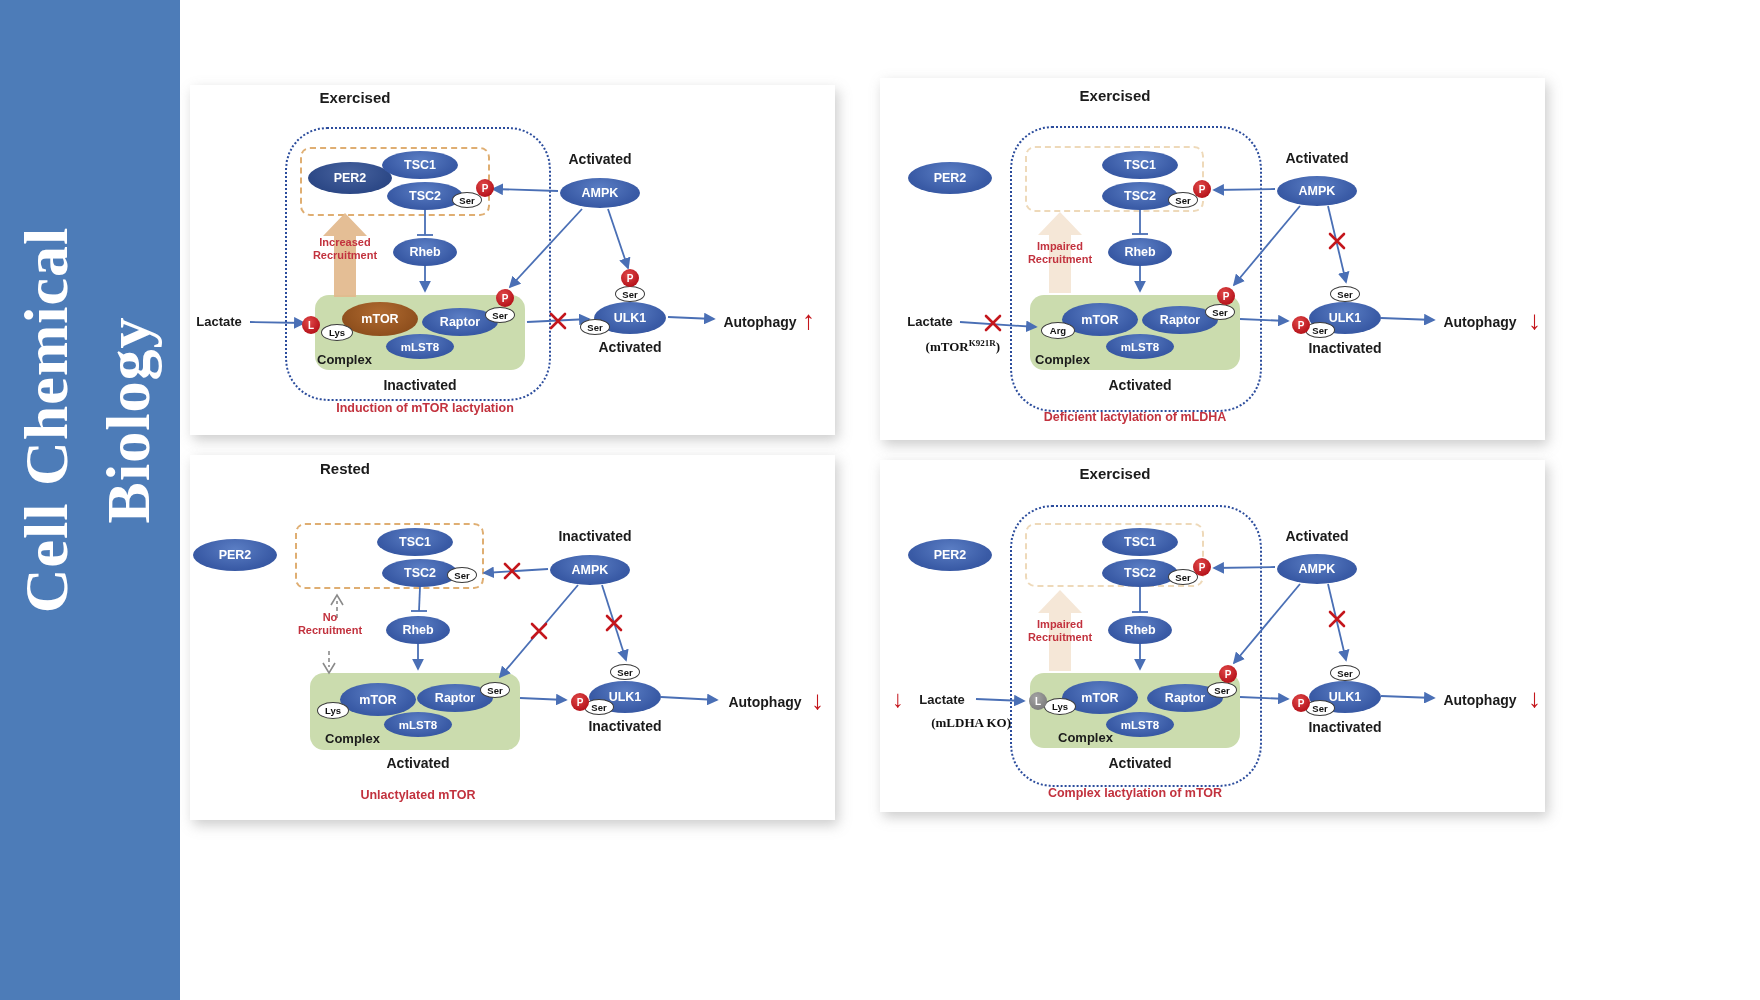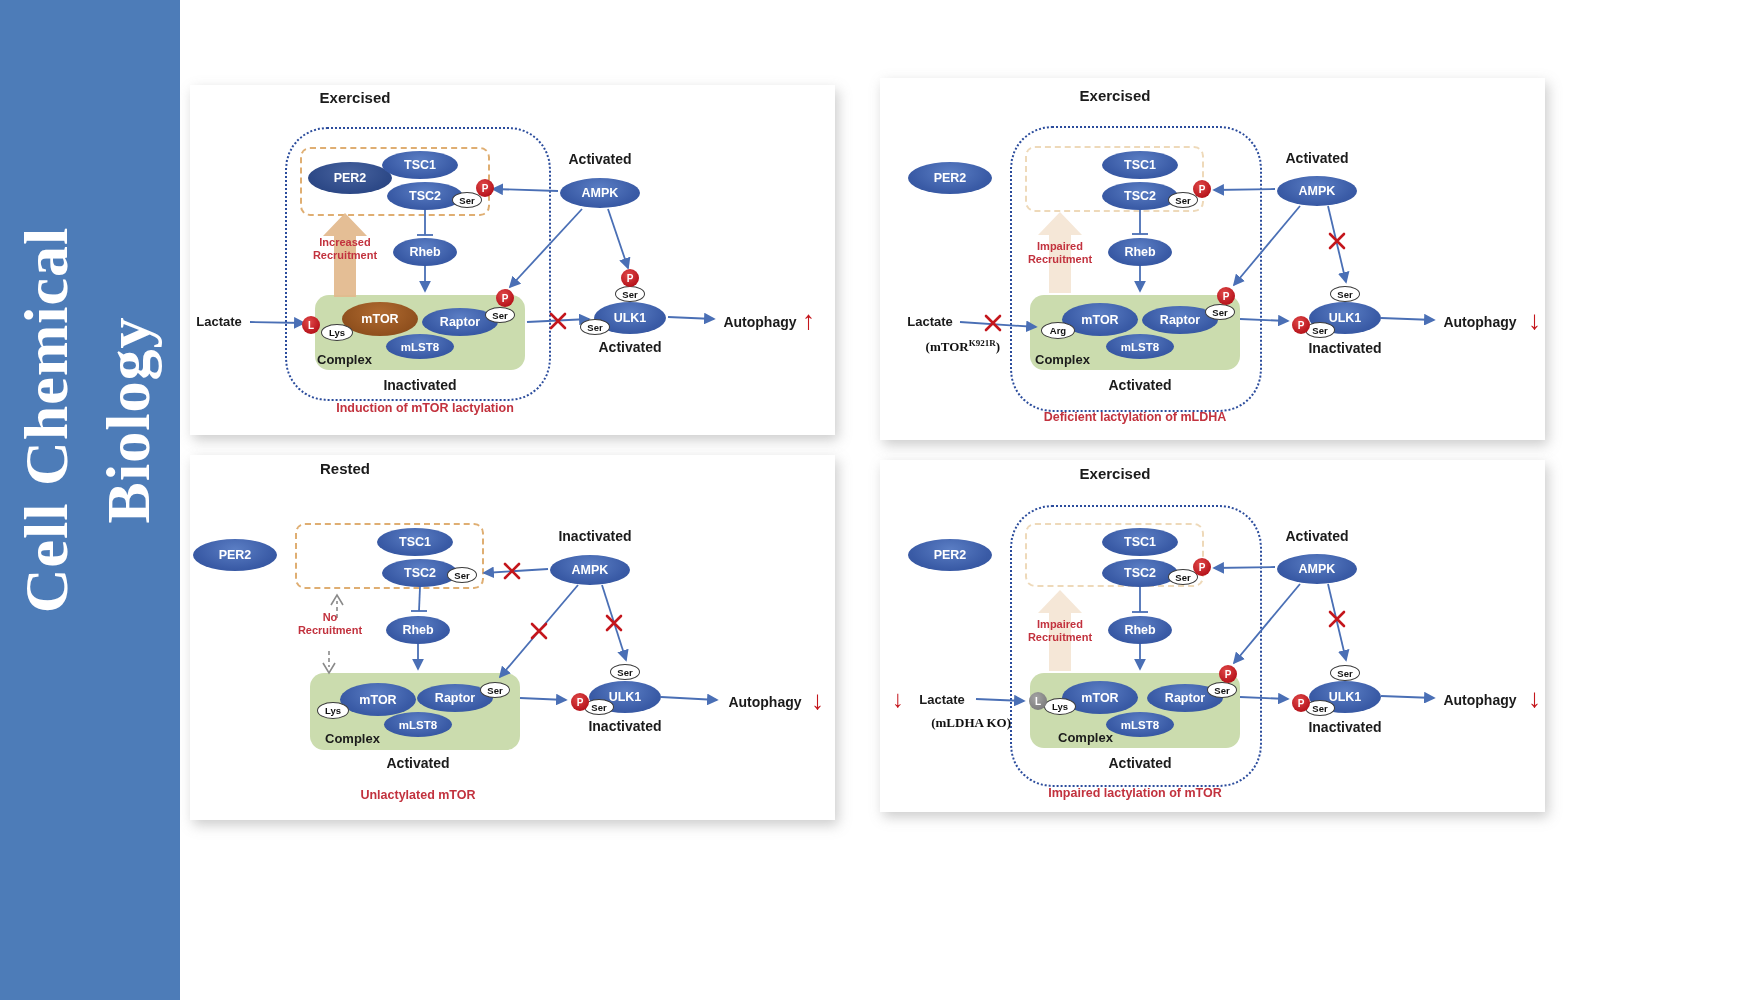--- a/index.html
+++ b/index.html
@@ -247,14 +247,14 @@
   <div class="auto-arrow" style="left:12px;top:226px;font-size:24px">↓</div>
   <div class="lbl" style="left:30px;top:232px;width:64px;font-size:13px">Lactate</div>
   <div class="serif-note" style="left:16px;top:255px;width:115px">(mLDHA KO)</div>
   <div class="node" style="left:429px;top:221px;width:72px;height:32px">ULK1</div>
   <div class="badge" style="left:450px;top:205px;width:30px;height:16px">Ser</div>
   <div class="pcirc" style="left:412px;top:234px;width:18px;height:18px">P</div>
   <div class="badge" style="left:425px;top:240px;width:30px;height:16px">Ser</div>
   <div class="lbl" style="left:405px;top:259px;width:120px">Inactivated</div>
   <div class="lbl" style="left:558px;top:232px;width:84px">Autophagy</div>
   <div class="auto-arrow" style="left:648px;top:225px">↓</div>
-  <div class="caption" style="left:105px;top:326px;width:300px">Impaired lactylation of mTOR</div>
+  <div class="caption" style="left:105px;top:326px;width:300px">Complex lactylation of mTOR</div>
 </div>
 
 </body></html>

